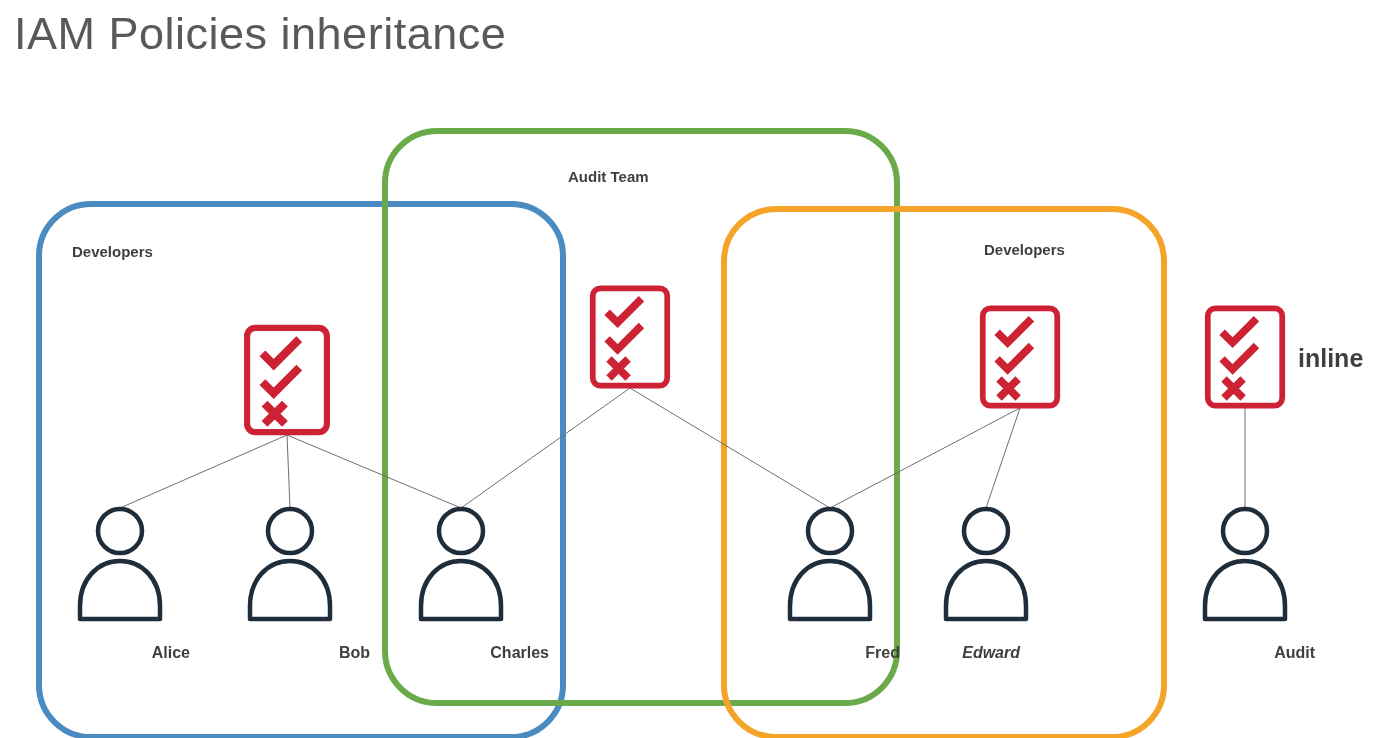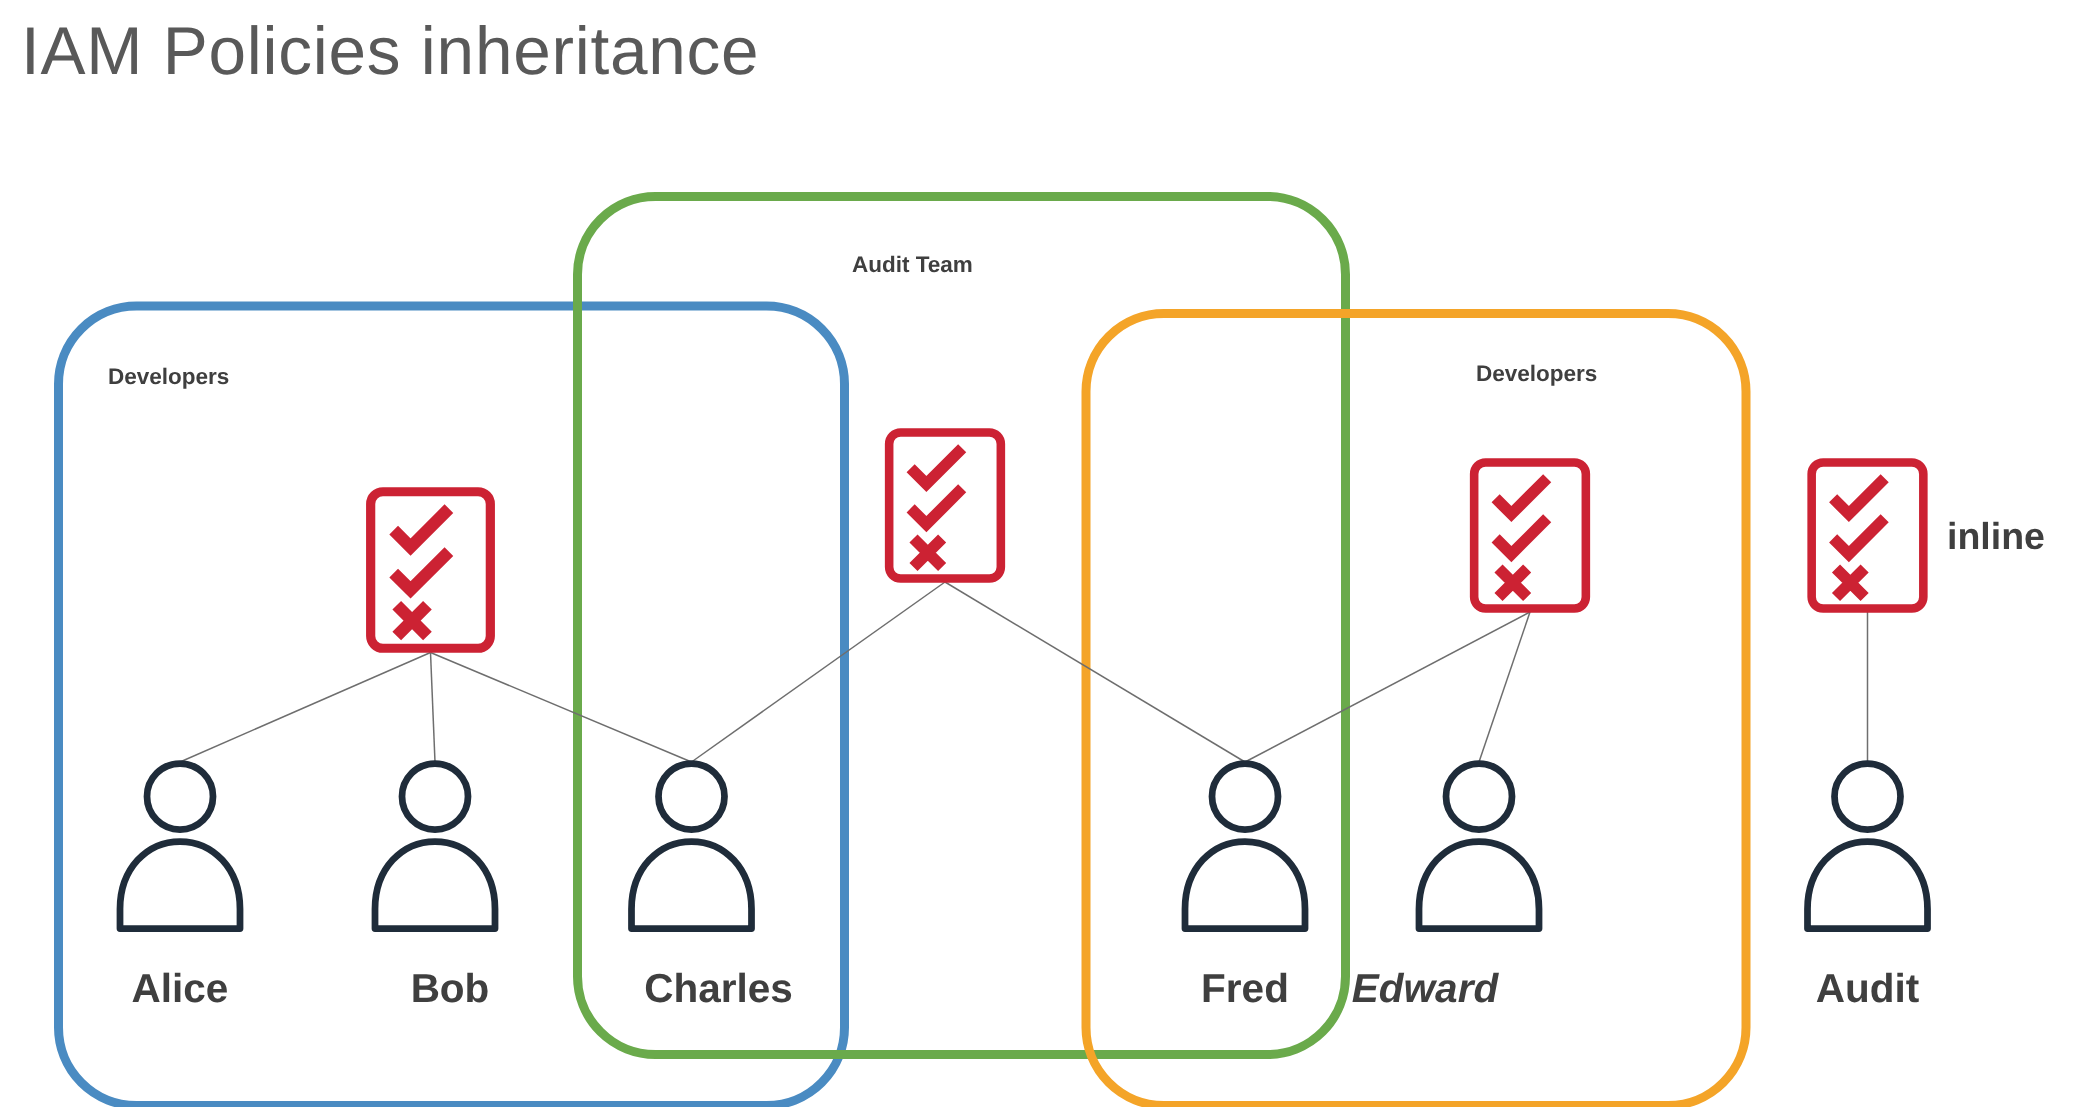--- a/index.html
+++ b/index.html
@@ -35,21 +35,21 @@
   .user-node{position:absolute;width:96px;height:118px;z-index:3;}
   .user-node svg{display:block;width:100%;height:100%;}
   .user-node circle,.user-node path{fill:#fff;stroke:var(--c-person);stroke-width:4.5;stroke-linejoin:round;}
   #user-alice{left:72px;top:504px;}
   #user-bob{left:242px;top:504px;}
   #user-charles{left:413px;top:504px;}
   #user-david{left:782px;top:504px;}
   #user-edward{left:938px;top:504px;}
   #user-fred{left:1197px;top:504px;}
 
-  .user-label{position:absolute;top:644px;width:140px;text-align:center;font-size:27px;font-weight:700;color:var(--c-label_text);z-index:3;}
+  .user-label{position:absolute;top:644px;width:140px;text-align:right;font-size:16px;font-weight:700;color:var(--c-label_text);z-index:3;}
   #ulabel-alice{left:50px;}
   #ulabel-bob{left:230px;}
   #ulabel-charles{left:409px;}
   #ulabel-david{left:760px;}
   #ulabel-edward{left:880px;font-style:italic;}
   #ulabel-fred{left:1175px;}
 </style>
 </head>
 <body>
 

